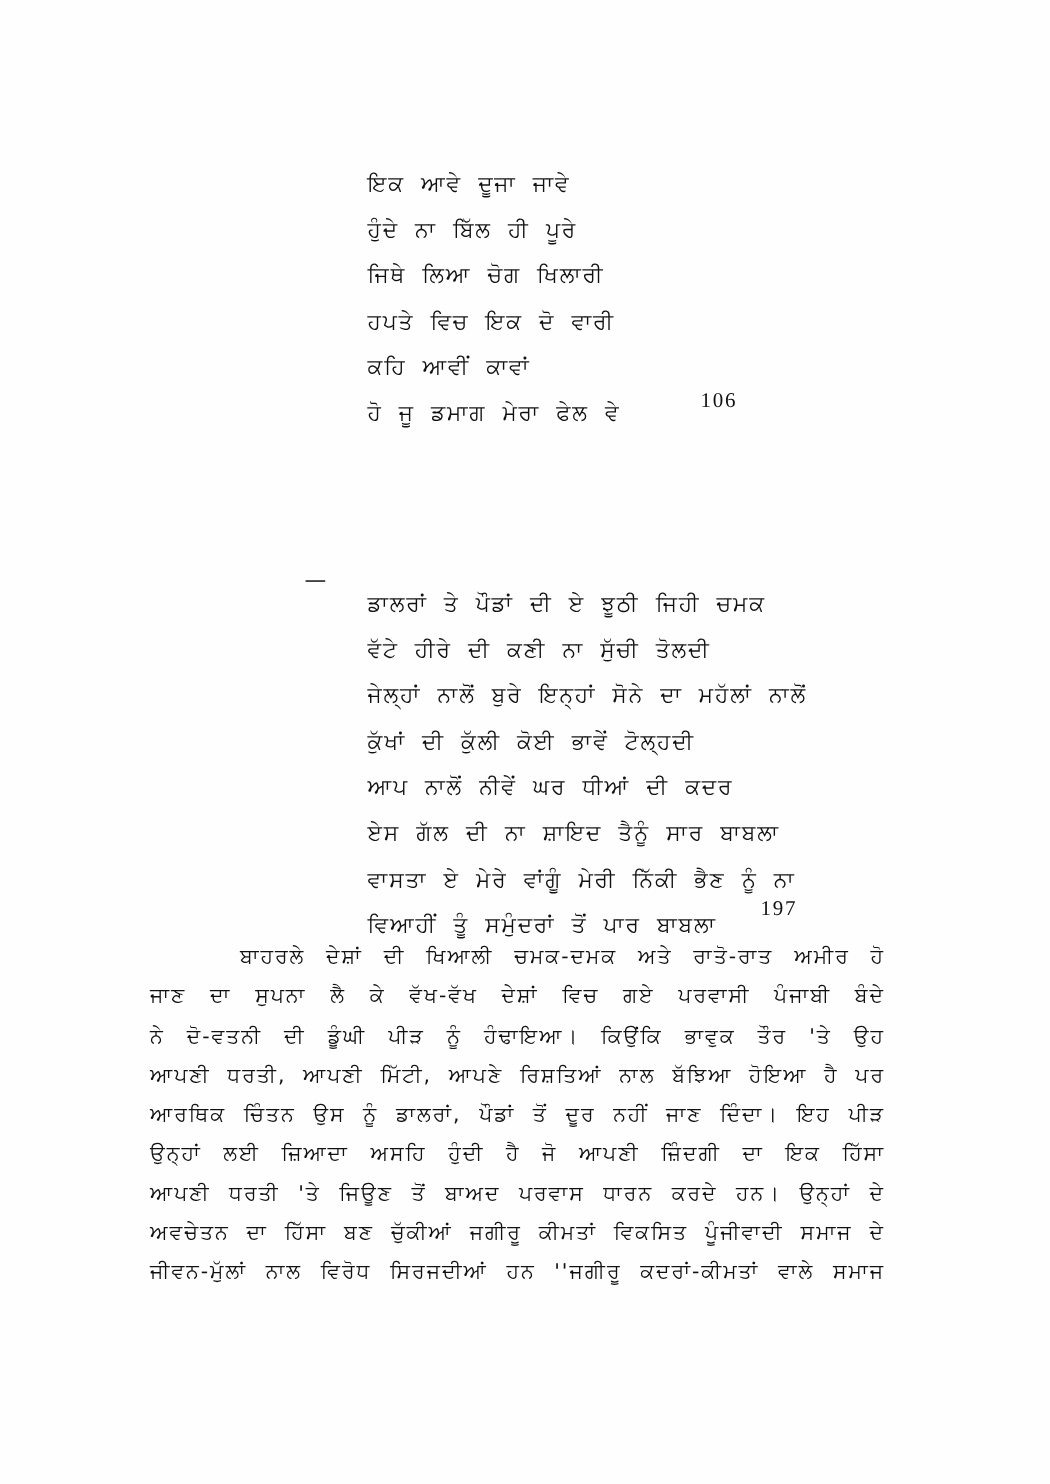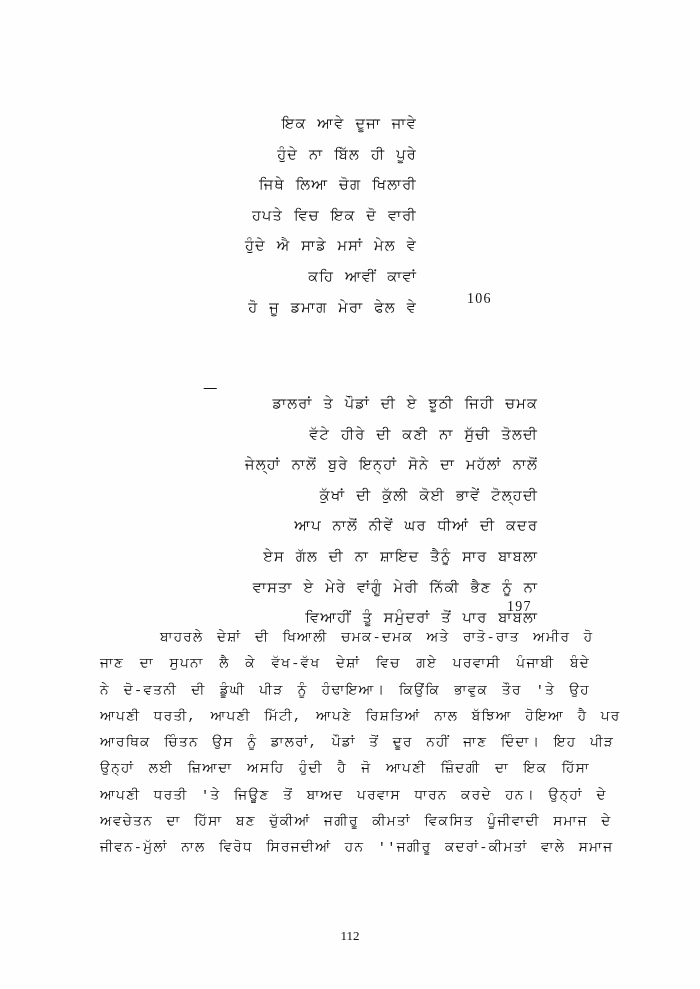--- a/index.html
+++ b/index.html
@@ -1,40 +1,39 @@
 <!DOCTYPE html>
 <html><head>
 <meta charset="utf-8">
 <style>
   html, body { margin: 0; padding: 0; background: #fefefe; }
   body { width: 700px; height: 989px; position: relative; overflow: hidden;
          font-family: "DejaVu Sans", sans-serif; color: #111; }
   .page { position: absolute; inset: 0; }
   .verse { position: absolute; left: 245px; top: 108px; }
-  .vline { height: 30.6px; line-height: 30px; font-size: 14.5px; letter-spacing: 1.2px; word-spacing: 5px; white-space: nowrap; position: relative; text-align: right; }
+  .vline { height: 30.6px; line-height: 30px; font-size: 14.5px; letter-spacing: 1.2px; word-spacing: 5px; white-space: nowrap; position: relative; }
   .sup { font-family: "Liberation Serif", serif; font-size: 14px; position: absolute; vertical-align: super; }
   .verse2 { position: absolute; left: 245px; top: 388px; }
   .dash { position: absolute; left: 203px; top: 372px; font-size: 14.5px; line-height: 30px; }
   .prose { position: absolute; left: 100px; top: 625px; width: 490px; }
-  .pline { height: 26.3px; line-height: 26px; font-size: 13.6px; letter-spacing: 1.3px; word-spacing: 4px; white-space: nowrap; text-align: justify; text-align-last: justify; font-family: Liberation Mono, monospace; }
+  .pline { height: 26.3px; line-height: 26px; font-size: 13.6px; letter-spacing: 1.3px; word-spacing: 4px; white-space: nowrap; text-align: justify; text-align-last: justify; }
   .pline.indent { padding-left: 60px; }
   .pageno { position: absolute; left: 0; width: 700px; top: 928px; text-align: center;
             font-family: "Liberation Serif", serif; font-size: 13px; }
 </style>
 </head>
 <body>
 
 <div class="page">
 
   <div class="verse">
     <div class="vline">ਇਕ ਆਵੇ ਦੂਜਾ ਜਾਵੇ</div>
     <div class="vline">ਹੁੰਦੇ ਨਾ ਬਿੱਲ ਹੀ ਪੂਰੇ</div>
     <div class="vline">ਜਿਥੇ ਲਿਆ ਚੋਗ ਖਿਲਾਰੀ</div>
     <div class="vline">ਹਪਤੇ ਵਿਚ ਇਕ ਦੋ ਵਾਰੀ</div>
-    <div class="vline">ਹੁੰਦੇ ਐ ਸਾਡੇ ਮਸਾਂ ਮੇਲ ਵੇ</div>
     <div class="vline">ਕਹਿ ਆਵੀਂ ਕਾਵਾਂ</div>
     <div class="vline">
       <span>ਹੋ ਜੂ ਡਮਾਗ ਮੇਰਾ ਫੇਲ ਵੇ</span>
       <span class="sup" style="left:222px; top:-8px;">106</span>
     </div>
   </div>
 
   <div class="dash">—</div>
 
   <div class="verse2">
@@ -56,14 +55,13 @@
     <div class="pline">ਜਾਣ ਦਾ ਸੁਪਨਾ ਲੈ ਕੇ ਵੱਖ-ਵੱਖ ਦੇਸ਼ਾਂ ਵਿਚ ਗਏ ਪਰਵਾਸੀ ਪੰਜਾਬੀ ਬੰਦੇ</div>
     <div class="pline">ਨੇ ਦੋ-ਵਤਨੀ ਦੀ ਡੂੰਘੀ ਪੀੜ ਨੂੰ ਹੰਢਾਇਆ। ਕਿਉਂਕਿ ਭਾਵੁਕ ਤੌਰ 'ਤੇ ਉਹ</div>
     <div class="pline">ਆਪਣੀ ਧਰਤੀ, ਆਪਣੀ ਮਿੱਟੀ, ਆਪਣੇ ਰਿਸ਼ਤਿਆਂ ਨਾਲ ਬੱਝਿਆ ਹੋਇਆ ਹੈ ਪਰ</div>
     <div class="pline">ਆਰਥਿਕ ਚਿੰਤਨ ਉਸ ਨੂੰ ਡਾਲਰਾਂ, ਪੌਡਾਂ ਤੋਂ ਦੂਰ ਨਹੀਂ ਜਾਣ ਦਿੰਦਾ। ਇਹ ਪੀੜ</div>
     <div class="pline">ਉਨ੍ਹਾਂ ਲਈ ਜ਼ਿਆਦਾ ਅਸਹਿ ਹੁੰਦੀ ਹੈ ਜੋ ਆਪਣੀ ਜ਼ਿੰਦਗੀ ਦਾ ਇਕ ਹਿੱਸਾ</div>
     <div class="pline">ਆਪਣੀ ਧਰਤੀ 'ਤੇ ਜਿਊਣ ਤੋਂ ਬਾਅਦ ਪਰਵਾਸ ਧਾਰਨ ਕਰਦੇ ਹਨ। ਉਨ੍ਹਾਂ ਦੇ</div>
     <div class="pline">ਅਵਚੇਤਨ ਦਾ ਹਿੱਸਾ ਬਣ ਚੁੱਕੀਆਂ ਜਗੀਰੂ ਕੀਮਤਾਂ ਵਿਕਸਿਤ ਪੂੰਜੀਵਾਦੀ ਸਮਾਜ ਦੇ</div>
     <div class="pline">ਜੀਵਨ-ਮੁੱਲਾਂ ਨਾਲ ਵਿਰੋਧ ਸਿਰਜਦੀਆਂ ਹਨ ''ਜਗੀਰੂ ਕਦਰਾਂ-ਕੀਮਤਾਂ ਵਾਲੇ ਸਮਾਜ</div>
   </div>
 
-  <div class="pageno">112</div>
 </div>
 
 </body></html>

